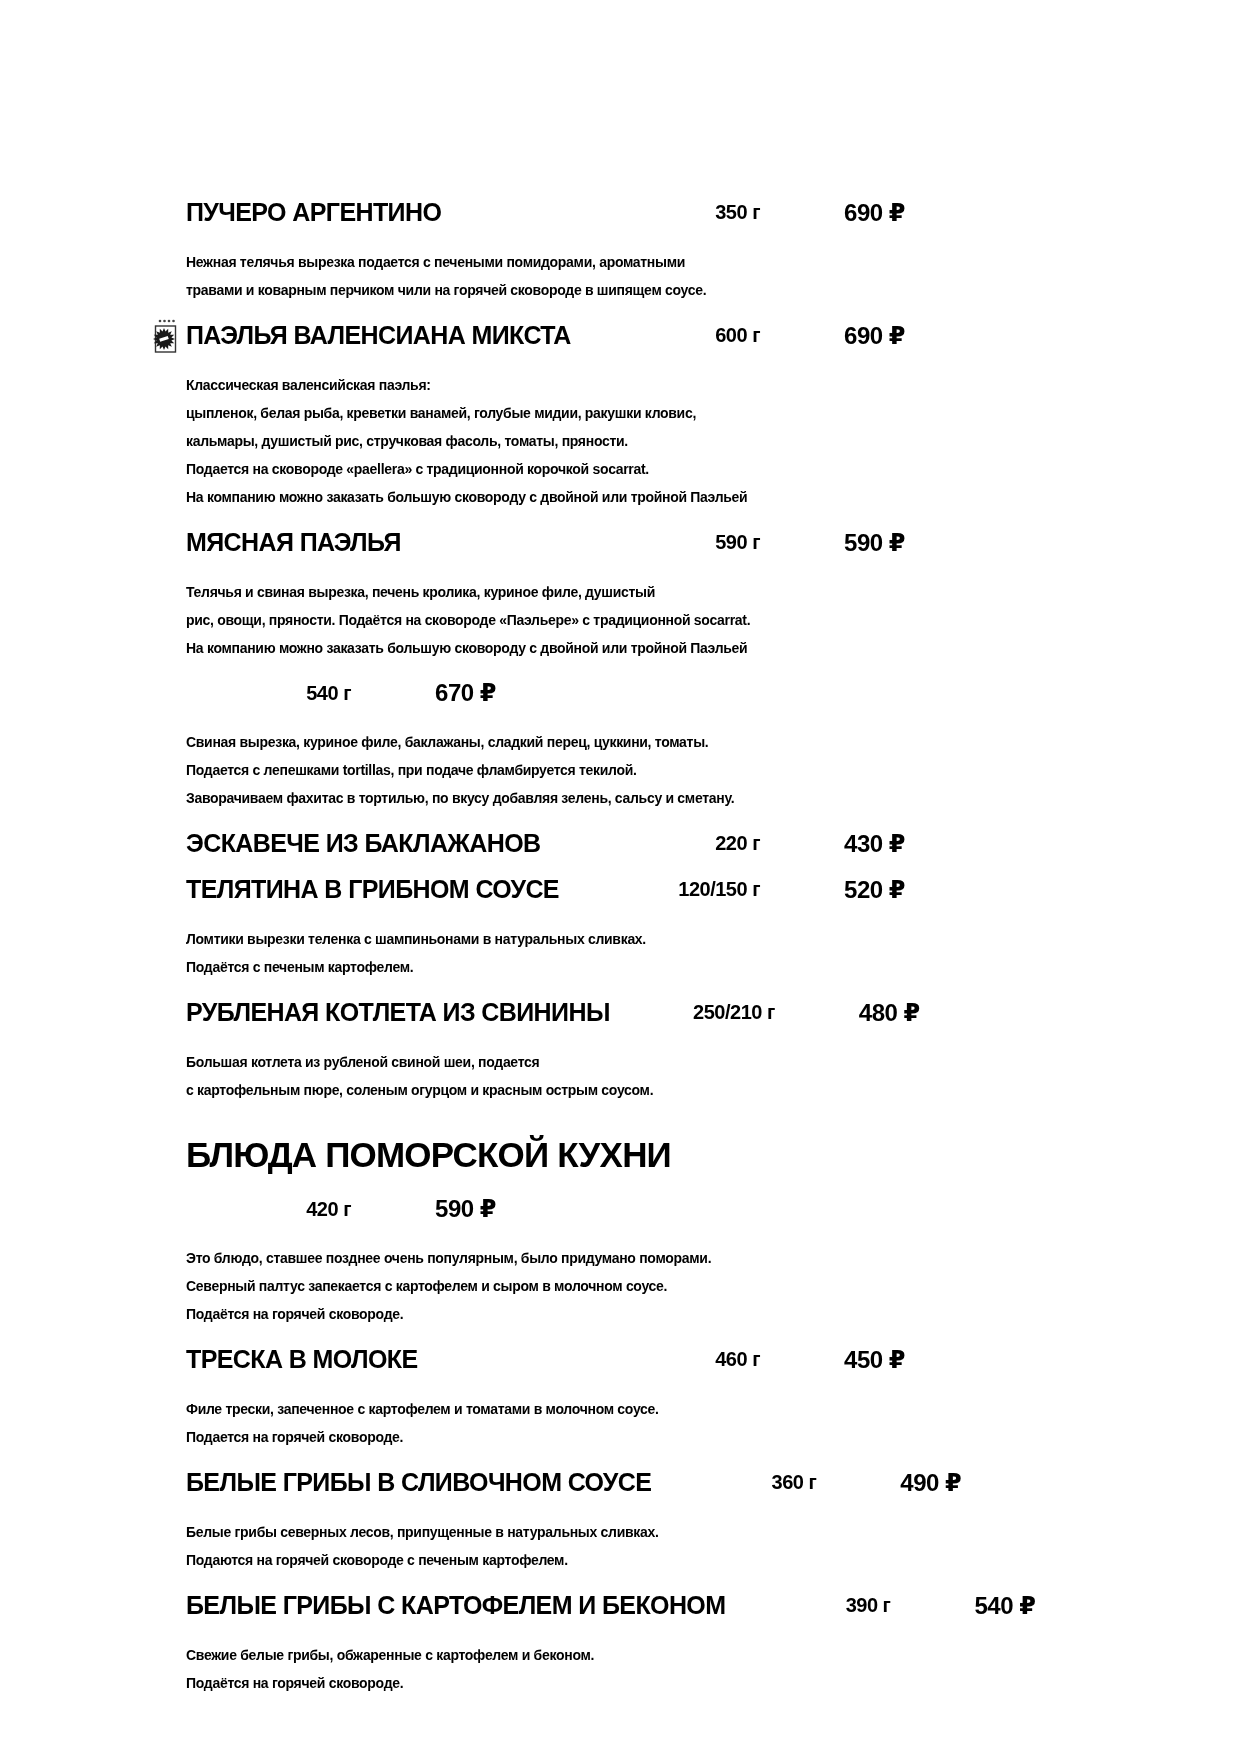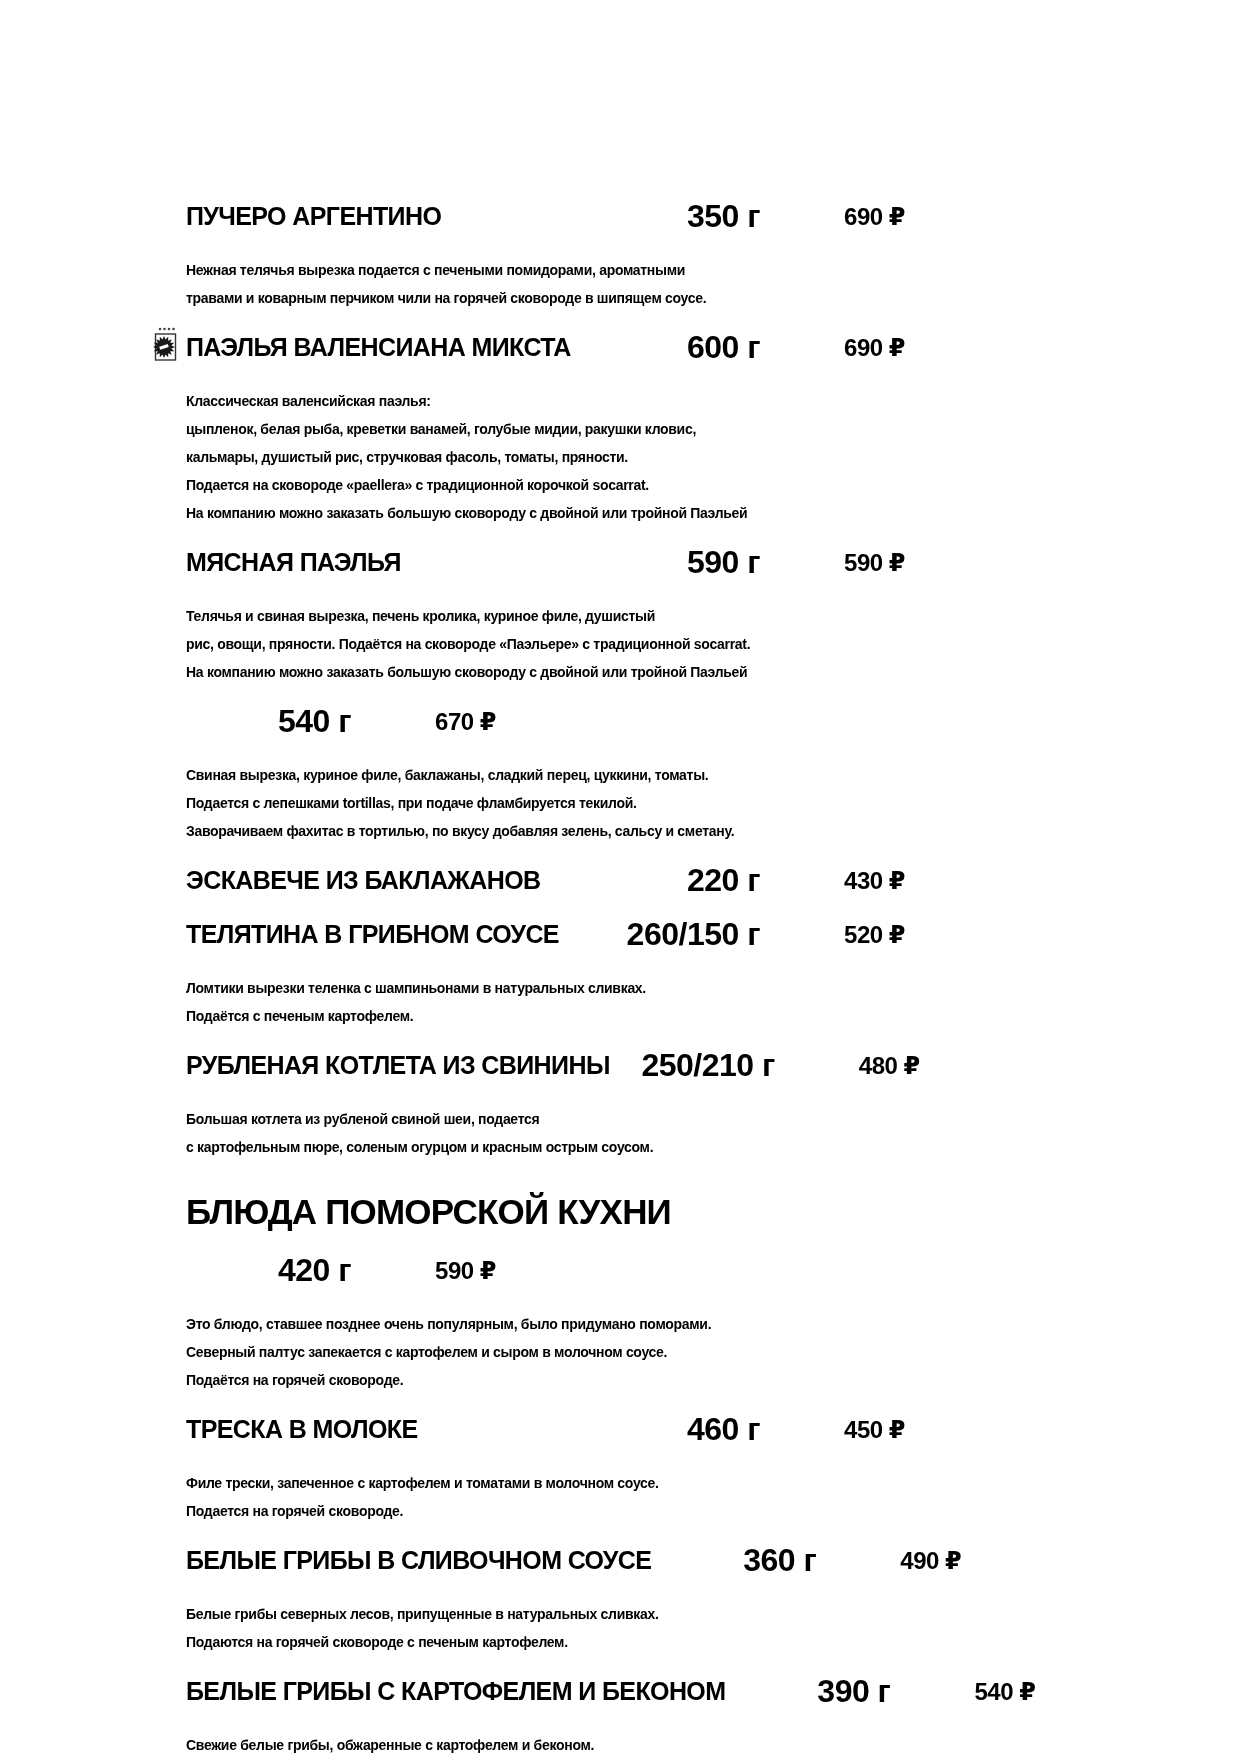--- a/index.html
+++ b/index.html
@@ -49,21 +49,21 @@
   .item-name {
     flex: 1 1 auto;
     font-size: 25px;
     font-weight: 700;
     letter-spacing: -0.6px;
     white-space: nowrap;
   }
   .item-weight {
     flex: 0 0 165px;
     text-align: right;
-    font-size: 32px;
+    font-size: 20px;
     font-weight: 700;
     letter-spacing: -0.5px;
     white-space: nowrap;
   }
   .item-price {
     flex: 0 0 145px;
     text-align: right;
     font-size: 24px;
     font-weight: 700;
     letter-spacing: -0.5px;
@@ -159,21 +159,21 @@
       <div class="item-row">
         <span class="item-name">ЭСКАВЕЧЕ ИЗ БАКЛАЖАНОВ</span>
         <span class="item-weight">220 г</span>
         <span class="item-price">430 ₽</span>
       </div>
     </div>
 
     <div class="menu-item">
       <div class="item-row">
         <span class="item-name">ТЕЛЯТИНА В ГРИБНОМ СОУСЕ</span>
-        <span class="item-weight">260/150 г</span>
+        <span class="item-weight">120/150 г</span>
         <span class="item-price">520 ₽</span>
       </div>
       <div class="item-desc">Ломтики вырезки теленка с шампиньонами в натуральных сливках.
 Подаётся с печеным картофелем.</div>
     </div>
 
     <div class="menu-item">
       <div class="item-row">
         <span class="item-name">РУБЛЕНАЯ КОТЛЕТА ИЗ СВИНИНЫ</span>
         <span class="item-weight">250/210 г</span>

